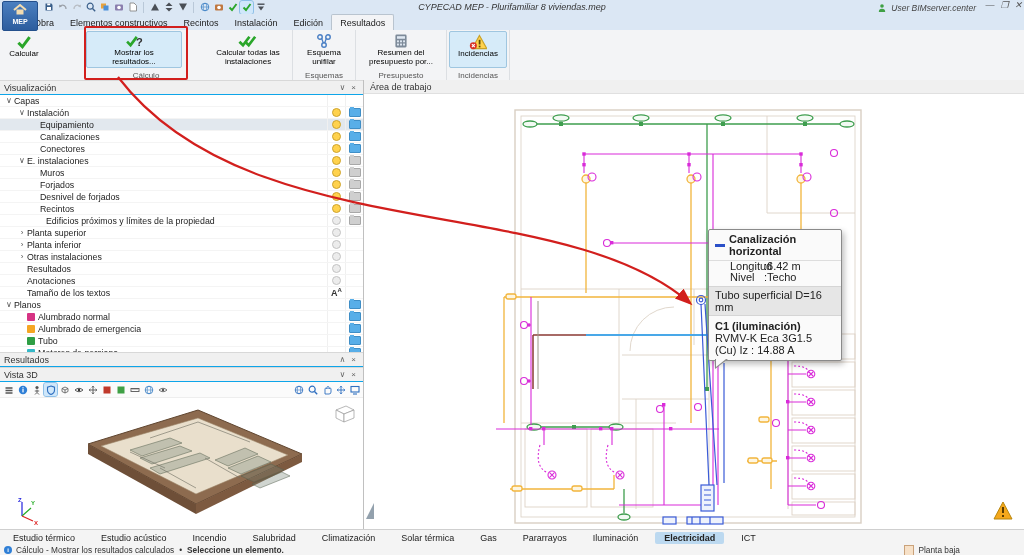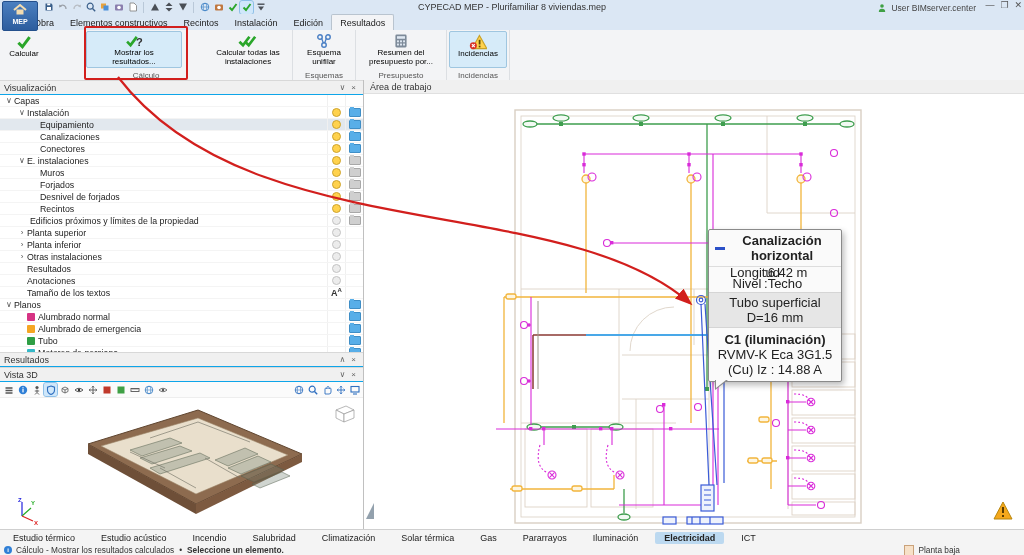--- a/index.html
+++ b/index.html
@@ -1,19 +1,19 @@
 <!DOCTYPE html>
 <html><head>
 <meta charset="utf-8">
 <style>
   html,body{margin:0;padding:0;}
   body{width:1024px;height:555px;overflow:hidden;position:relative;
        font-family:"Liberation Sans",sans-serif;font-size:10px;color:#222;background:#fff;}
   
-  .titlebar{position:absolute;left:0;top:0;right:0;height:14px;background:#dbe7f4;display:flex;align-items:center;}
+  .titlebar{position:absolute;left:0;top:0;right:0;height:14px;background:#dbe7f4;display:flex;align-items:center;font-style:italic;}
   .menubar{position:absolute;left:0;top:14px;right:0;height:16px;background:#dbe7f4;display:flex;align-items:flex-end;}
   .applogo{position:absolute;left:2px;top:1px;width:34px;height:28px;background:linear-gradient(#4a7fc0,#2c5d9e);
            border:1px solid #24508c;border-radius:2px;display:flex;flex-direction:column;align-items:center;z-index:5;}
   .applogo .house{margin-top:2px;}
   .applogo .mep{color:#fff;font-size:7px;font-weight:bold;line-height:9px;}
   .qicons{display:flex;align-items:center;gap:1px;margin-left:42px;}
   .mini{width:13px;height:13px;display:inline-flex;align-items:center;justify-content:center;border-radius:2px;}
   .mini svg{width:10px;height:10px;}
   .mini.hl{background:#cfe7fa;outline:1px solid #8fc0e8;}
   .vsep{width:1px;height:11px;background:#b9c8d8;margin:0 3px;}
@@ -58,21 +58,21 @@
   .aicon sup{font-size:6px;}
   .v3dbar{height:15px;flex:none;background:#fbfbfb;border-bottom:1px solid #eee;display:flex;align-items:center;padding:0 2px;}
   .v3dbar .sp{flex:1;}
   .viewport{height:132px;flex:none;position:relative;background:#fff;}
   
   .workarea{position:absolute;left:364px;top:80px;right:0;height:450px;background:#fff;}
   .wahead{height:13px;background:#f0f0f0;border-bottom:1px solid #e0e0e0;display:flex;align-items:center;padding:0 6px;font-size:9px;color:#333;}
   .plansvg{position:absolute;left:0;top:13px;right:0;bottom:0;}
   
   .tooltip{position:absolute;left:708px;top:229px;width:132px;background:#fafafa;border:1px solid #8a8a8a;
-           border-radius:2px;box-shadow:2px 3px 6px rgba(0,0,0,.28);z-index:40;font-size:13px;color:#222;text-align:center;}
+           border-radius:2px;box-shadow:2px 3px 6px rgba(0,0,0,.28);z-index:40;font-size:11px;color:#222;}
   .tt-head{display:flex;align-items:center;gap:4px;padding:3px 6px;font-weight:bold;border-bottom:1px solid #ddd;}
   .tt-dash{width:10px;height:3px;background:#2b50c8;flex:none;}
   .tt-row{display:flex;padding:0 21px;line-height:11px;}
   .tt-row .l{width:34px;flex:none;}
   .tt-band{background:#e6e6e6;border-top:1px solid #d5d5d5;border-bottom:1px solid #d5d5d5;padding:2px 6px;margin:3px 0;}
   .tt-circ{padding:1px 6px 0;font-weight:bold;}
   .tt-det{padding:0 6px 4px;}
   .tt-tail{position:absolute;left:6px;bottom:-9px;width:0;height:0;border-top:10px solid #8a8a8a;border-right:13px solid transparent;}
   .tt-tail:after{content:"";position:absolute;left:1px;top:-10px;border-top:8px solid #fafafa;border-right:10px solid transparent;}
   
@@ -558,21 +558,21 @@
         <span class="texp"></span>
         <span class="tlabel">Recintos</span>
         <span class="tfill"></span>
         <span class="bulbcol">
           <span class="bulb"></span>
         </span>
         <span class="foldcol">
           <span class="folder gray"></span>
         </span>
       </div>
-      <div class="trow" style="padding-left: 20px;">
+      <div class="trow" style="padding-left: 36px;">
         <span class="texp"></span>
         <span class="tlabel">Edificios próximos y límites de la propiedad</span>
         <span class="tfill"></span>
         <span class="bulbcol">
           <span class="bulb off"></span>
         </span>
         <span class="foldcol">
           <span class="folder gray"></span>
         </span>
       </div>

